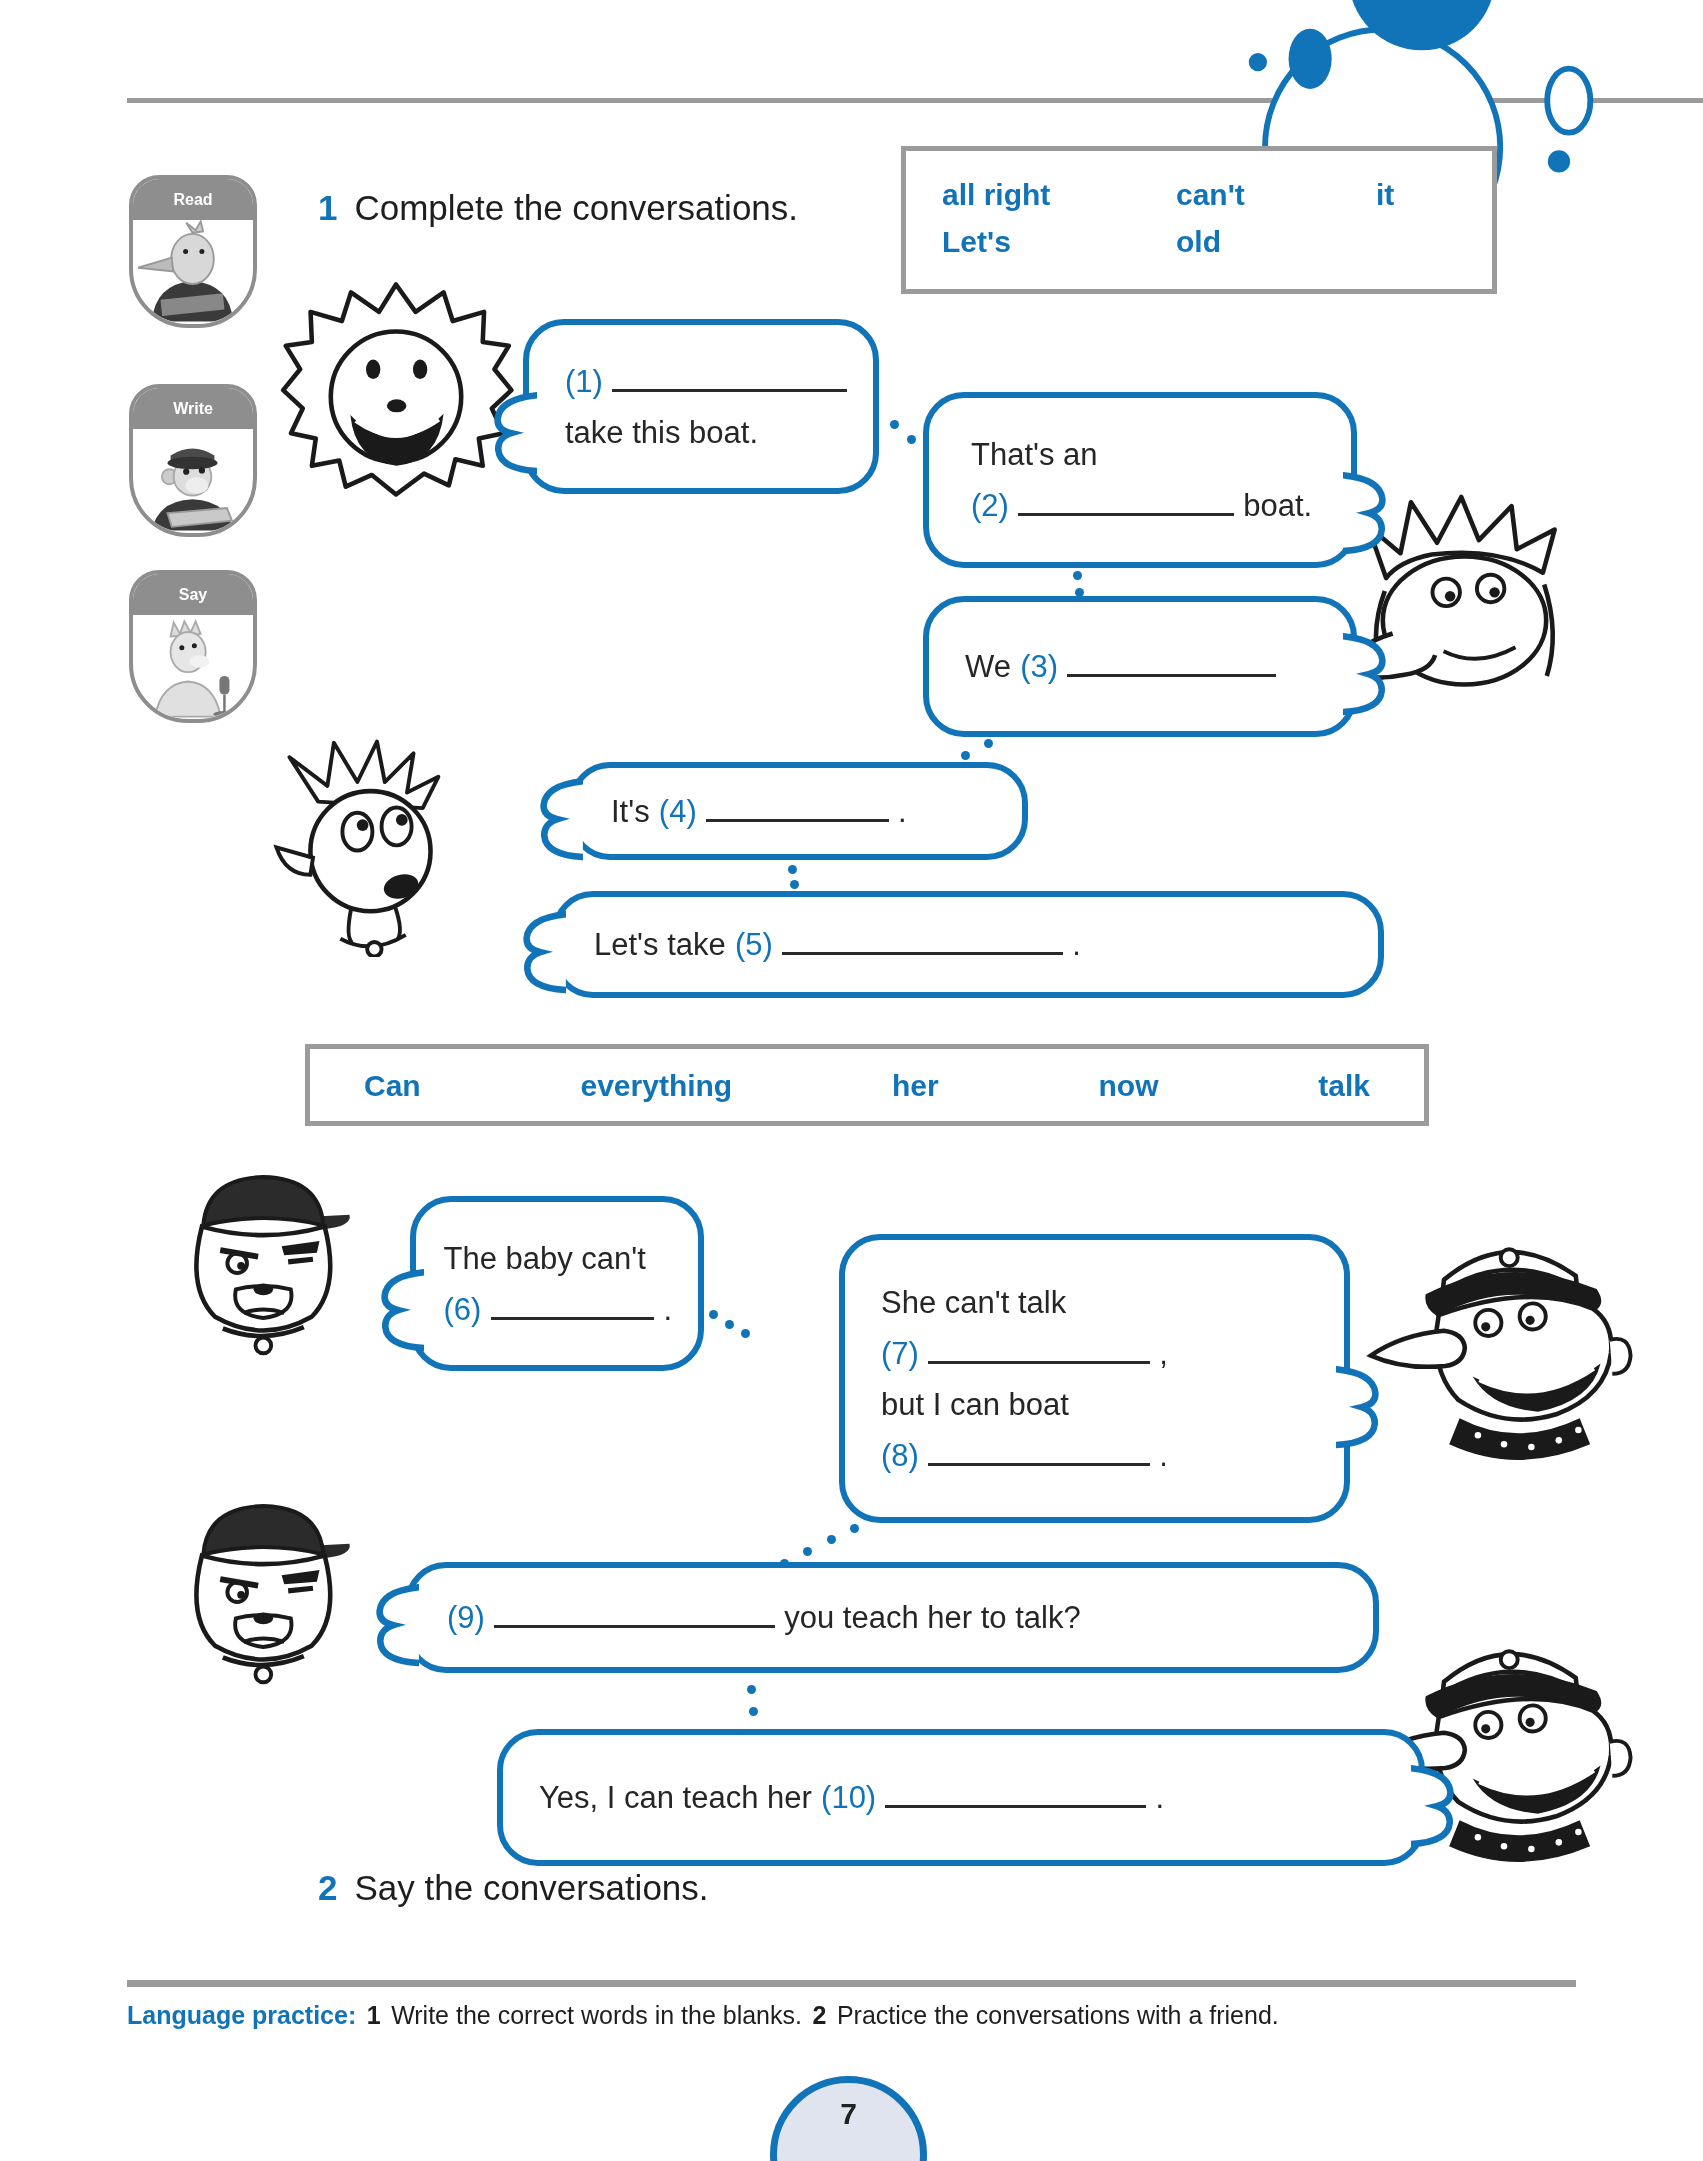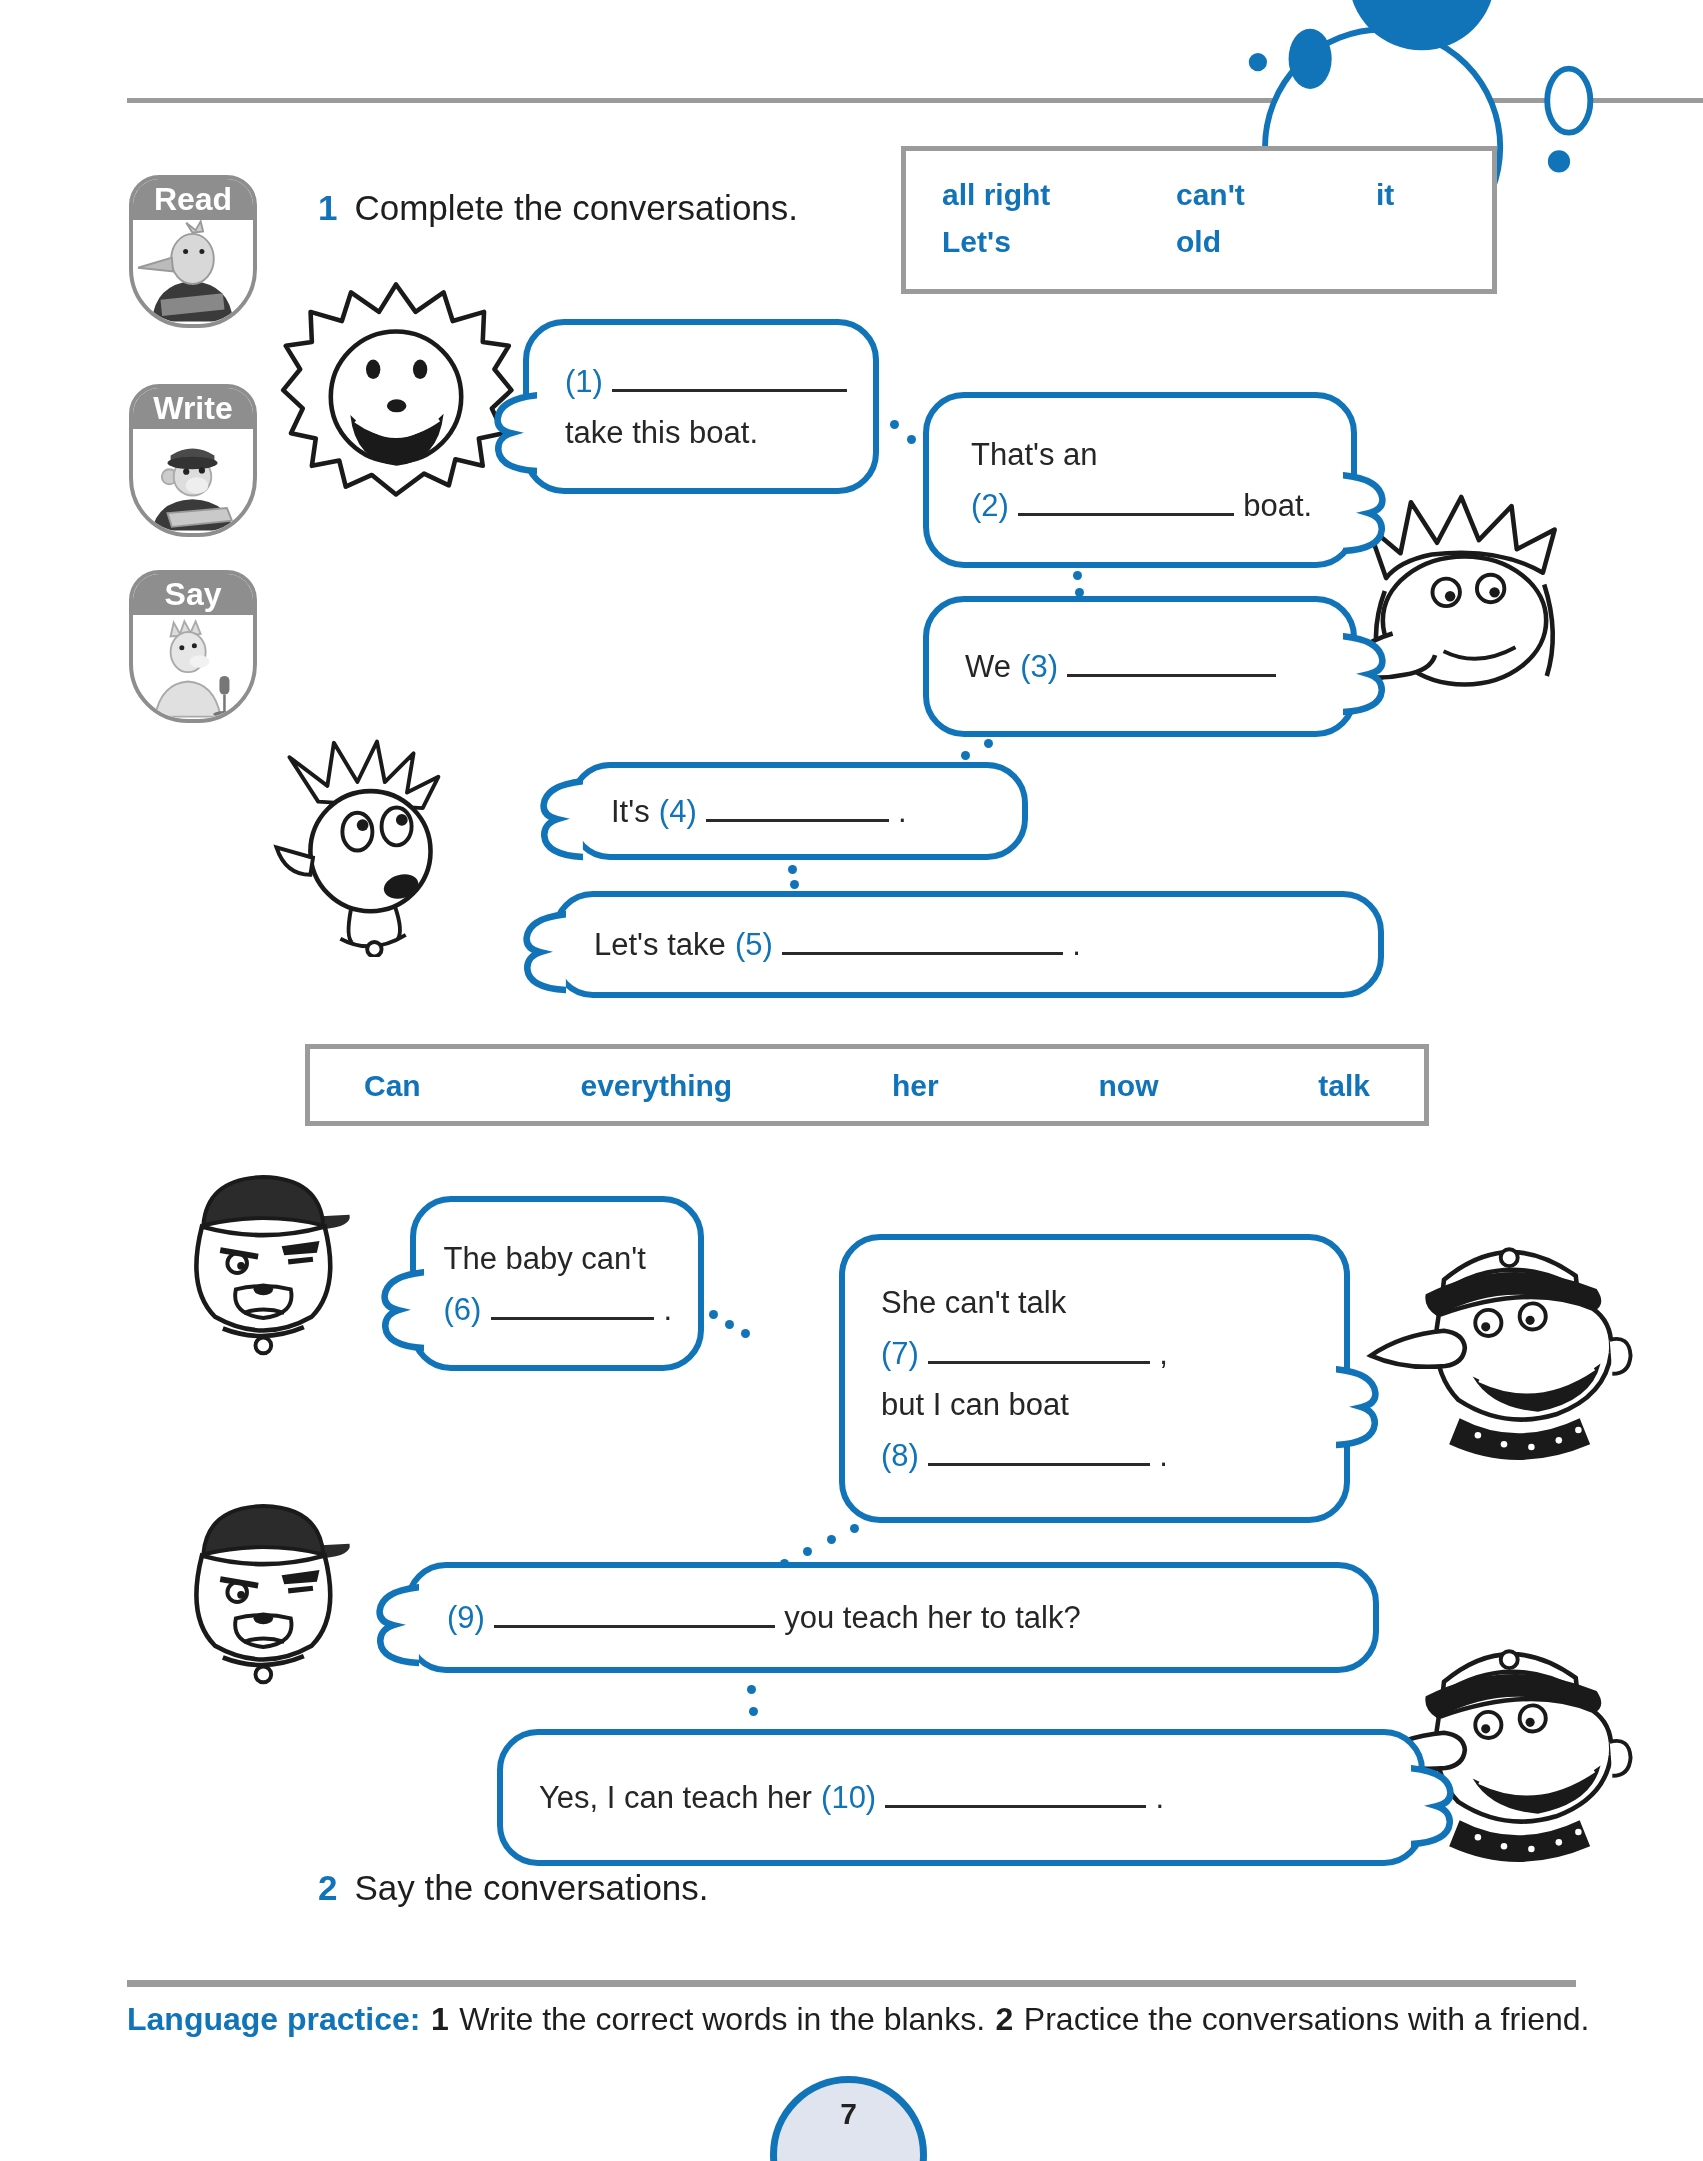--- a/index.html
+++ b/index.html
@@ -11,38 +11,38 @@
   .wordbank{position:absolute;background:#fff;border:5.9px solid var(--gray);box-sizing:border-box;z-index:5;}
   .wb-word{color:var(--blue);font-weight:bold;font-size:30px;line-height:47px;white-space:nowrap;}
   #wordbank1 .wb-grid{display:grid;grid-template-columns:234px 200px auto;padding:19.6px 0 0 36px;}
   #wordbank2{display:flex;align-items:center;justify-content:space-between;padding:0 54px;}
   
   .ex-title{position:absolute;display:flex;gap:17px;align-items:baseline;font-size:35px;color:#1e1e1e;z-index:6;}
   .ex-num{color:var(--blue);font-weight:bold;}
   
   .badge{position:absolute;left:129px;width:128px;height:153px;border:4.6px solid #8e8e8e;
          border-radius:30px 30px 59px 59px;background:#fff;overflow:hidden;box-sizing:border-box;z-index:4;}
-  .badge-head{height:41px;background:#8e8e8e;color:#fff;font-weight:bold;font-size:32px;
+  .badge-head{height:41px;background:#8e8e8e;color:#fff;font-weight:bold;font-size:16px;
               display:flex;align-items:center;justify-content:center;}
   .badge-body{height:103px;position:relative;}
   
   .bubble{position:absolute;background:#fff;border:6.5px solid var(--blue);border-radius:41px;
           display:flex;flex-direction:column;justify-content:center;
           padding:5.2px 26px 5.2px 36px;box-sizing:border-box;z-index:8;}
   .bubble-line{display:flex;align-items:baseline;gap:9.2px;font-size:31px;color:var(--ink);
                line-height:51px;white-space:nowrap;}
   .bnum{color:var(--blue);}
   .blank{display:inline-block;height:25px;margin-bottom:-3.9px;border-bottom:3.3px solid #2a2a2a;}
   .tail{position:absolute;width:46px;height:85px;z-index:9;}
   .tail.left{left:-38px;}
   .tail.right{right:-38px;transform:scaleX(-1);}
   .dot{position:absolute;width:9.2px;height:9.2px;border-radius:50%;background:var(--blue);z-index:7;}
   .char{position:absolute;z-index:2;}
   
-  .footer-text{position:absolute;display:flex;gap:10.5px;align-items:baseline;font-size:32px;color:#1e1e1e;z-index:6;white-space:nowrap;}
+  .footer-text{position:absolute;display:flex;gap:10.5px;align-items:baseline;font-size:25px;color:#1e1e1e;z-index:6;white-space:nowrap;}
   .fp-label{color:var(--blue);font-weight:bold;}
   .fp-num{font-weight:bold;}
   .page-circle{position:absolute;left:770px;top:2076px;width:157px;height:157px;border-radius:50%;
                background:#dfe4ef;border:7.2px solid var(--blue);box-sizing:border-box;z-index:10;}
   .page-circle span{position:absolute;top:14.4px;left:0;width:100%;text-align:center;
                     font-size:30px;font-weight:bold;color:#222;}
   .deco{position:absolute;z-index:1;}
 </style>
 </head>
 <body>

